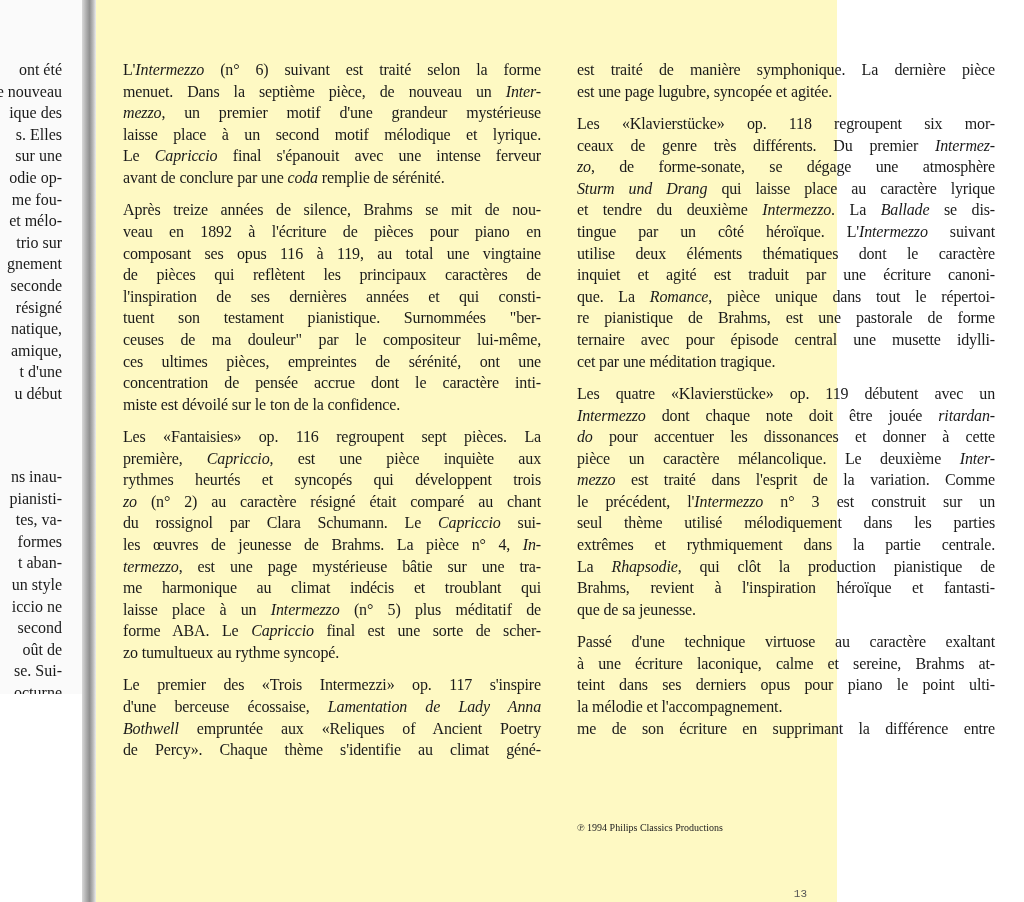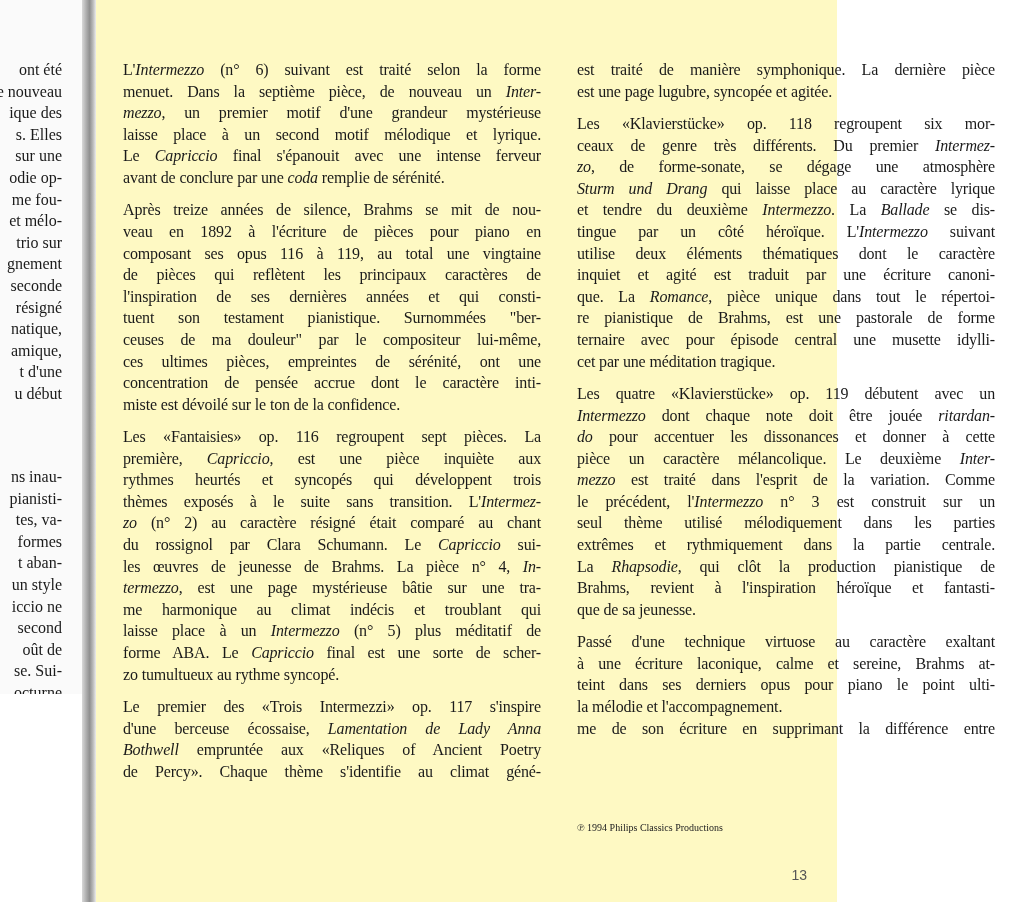--- a/index.html
+++ b/index.html
@@ -72,23 +72,23 @@
   .copyright {
     position: absolute;
     left: 481px;
     top: 822px;
     font-size: 10px;
     color: #222;
   }
   .page-number {
     position: absolute;
     right: 30px;
-    top: 867px;
-    font-family: Liberation Sans, sans-serif;
-    font-size: 14px;
+    top: 888px;
+    font-family: Liberation Mono, monospace;
+    font-size: 11px;
     color: #555;
   }
 </style>
 </head>
 <body>
 
 <div class="left-page">
   <div class="left-lines" id="left-top">
       <span class="ln">ont été</span>
       <span class="ln">e nouveau</span>
@@ -150,21 +150,20 @@
         <span class="ln">tuent son testament pianistique. Surnommées "ber-</span>
         <span class="ln">ceuses de ma douleur" par le compositeur lui-même,</span>
         <span class="ln">ces ultimes pièces, empreintes de sérénité, ont une</span>
         <span class="ln">concentration de pensée accrue dont le caractère inti-</span>
         <span class="ln last">miste est dévoilé sur le ton de la confidence.</span>
       </p>
       <p>
         <span class="ln">Les «Fantaisies» op. 116 regroupent sept pièces. La</span>
         <span class="ln">première, <em>Capriccio</em>, est une pièce inquiète aux</span>
         <span class="ln">rythmes heurtés et syncopés qui développent trois</span>
-        <span class="ln">thèmes exposés à le suite sans transition. L'<em>Intermez-</em></span>
         <span class="ln"><em>zo</em> (n° 2) au caractère résigné était comparé au chant</span>
         <span class="ln">du rossignol par Clara Schumann. Le <em>Capriccio</em> sui-</span>
         <span class="ln">les œuvres de jeunesse de Brahms. La pièce n° 4, <em>In-</em></span>
         <span class="ln"><em>termezzo</em>, est une page mystérieuse bâtie sur une tra-</span>
         <span class="ln">me harmonique au climat indécis et troublant qui</span>
         <span class="ln">laisse place à un <em>Intermezzo</em> (n° 5) plus méditatif de</span>
         <span class="ln">forme ABA. Le <em>Capriccio</em> final est une sorte de scher-</span>
         <span class="ln last">zo tumultueux au rythme syncopé.</span>
       </p>
       <p>

